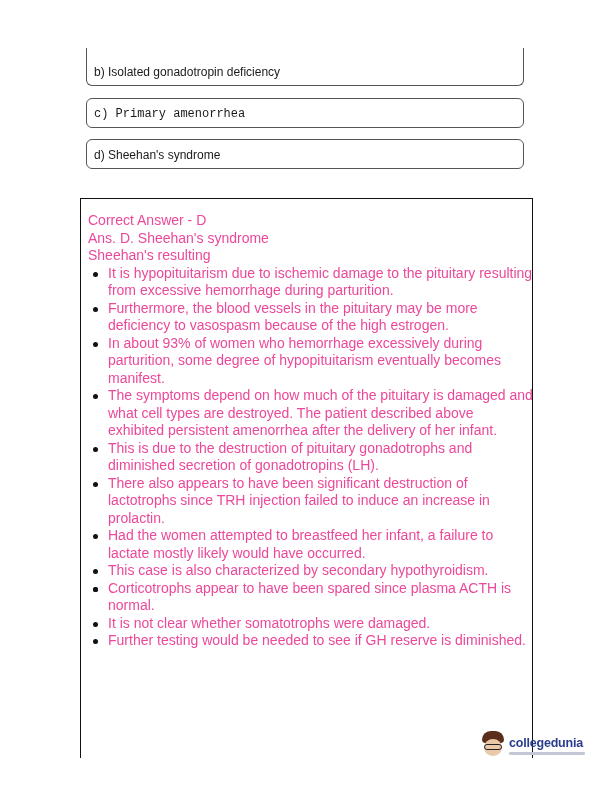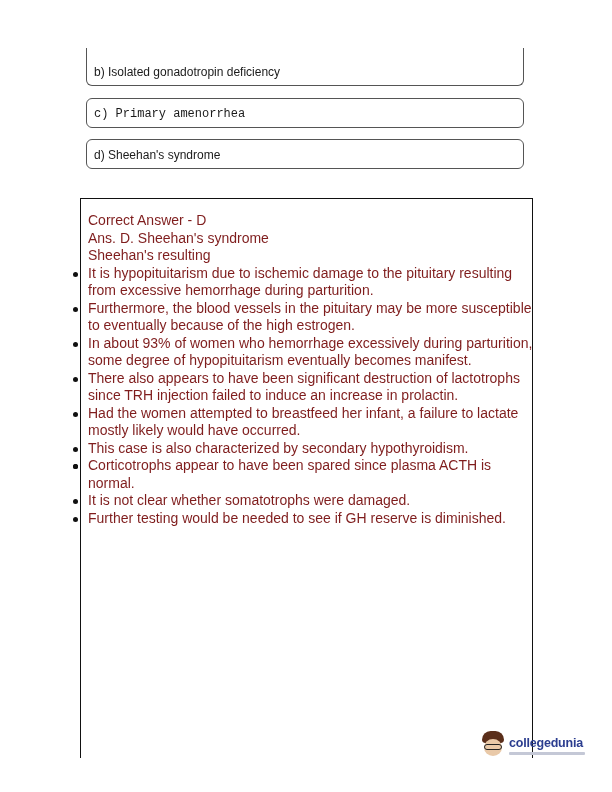--- a/index.html
+++ b/index.html
@@ -17,25 +17,25 @@
     line-height: 14px; padding-top: 17px;
   }
   #opt-c { top: 98px; font-family: Liberation Mono, monospace; }
   #opt-d { top: 139px; }
   .answer-box {
     position: absolute; left: 80px; top: 198px; width: 453px; height: 560px;
     border: 1.3px solid #111; border-bottom: none; box-sizing: border-box;
   }
   .answer-content {
     position: absolute; left: 88px; top: 212px; width: 445px;
-    font-size: 14px; line-height: 17.5px; color: #7f1d1d;
+    font-size: 14px; line-height: 17.5px; color: #ec4899;
   }
   .answer-content .bold { font-weight: normal; }
   ul.bullets { list-style: none; margin: 0; padding: 0; }
-  ul.bullets li { position: relative; }
+  ul.bullets li { position: relative; margin-left: 20px; }
   ul.bullets li .dot {
     position: absolute; left: -15px; top: 7px; width: 5px; height: 5px;
     background: #111; border-radius: 50%;
   }
   .logo {
     position: absolute; left: 480px; top: 728px; width: 110px; height: 34px;
     display: flex; align-items: center;
   }
   .logo-face {
     width: 26px; height: 28px; position: relative; margin-right: 3px;
@@ -69,22 +69,24 @@
   <span>d) Sheehan's syndrome</span>
 </div>
 
 <div class="answer-box"></div>
 <div class="answer-content">
   <div>Correct Answer - D</div>
   <div class="bold">Ans. D. Sheehan's syndrome</div>
   <div class="bold">Sheehan's resulting</div>
   <ul class="bullets">
     <li><span class="dot"></span><span>It is hypopituitarism due to ischemic damage to the pituitary resulting from excessive hemorrhage during parturition.</span></li>
-    <li><span class="dot"></span><span>Furthermore, the blood vessels in the pituitary may be more susceptible to eventually because of the high estrogen.</span></li>
+    <li><span class="dot"></span><span>Furthermore, the blood vessels in the pituitary may be more deficiency to vasospasm because of the high estrogen.</span></li>
     <li><span class="dot"></span><span>In about 93% of women who hemorrhage excessively during parturition, some degree of hypopituitarism eventually becomes manifest.</span></li>
+    <li><span class="dot"></span><span>The symptoms depend on how much of the pituitary is damaged and what cell types are destroyed. The patient described above exhibited persistent amenorrhea after the delivery of her infant.</span></li>
+    <li><span class="dot"></span><span>This is due to the destruction of pituitary gonadotrophs and diminished secretion of gonadotropins (LH).</span></li>
     <li><span class="dot"></span><span>There also appears to have been significant destruction of lactotrophs since TRH injection failed to induce an increase in prolactin.</span></li>
     <li><span class="dot"></span><span>Had the women attempted to breastfeed her infant, a failure to lactate mostly likely would have occurred.</span></li>
     <li><span class="dot"></span><span>This case is also characterized by secondary hypothyroidism.</span></li>
     <li><span class="dot"></span></li>
     <li><span class="dot"></span><span>Corticotrophs appear to have been spared since plasma ACTH is normal.</span></li>
     <li><span class="dot"></span><span>It is not clear whether somatotrophs were damaged.</span></li>
     <li><span class="dot"></span><span>Further testing would be needed to see if GH reserve is diminished.</span></li>
   </ul>
 </div>
 

